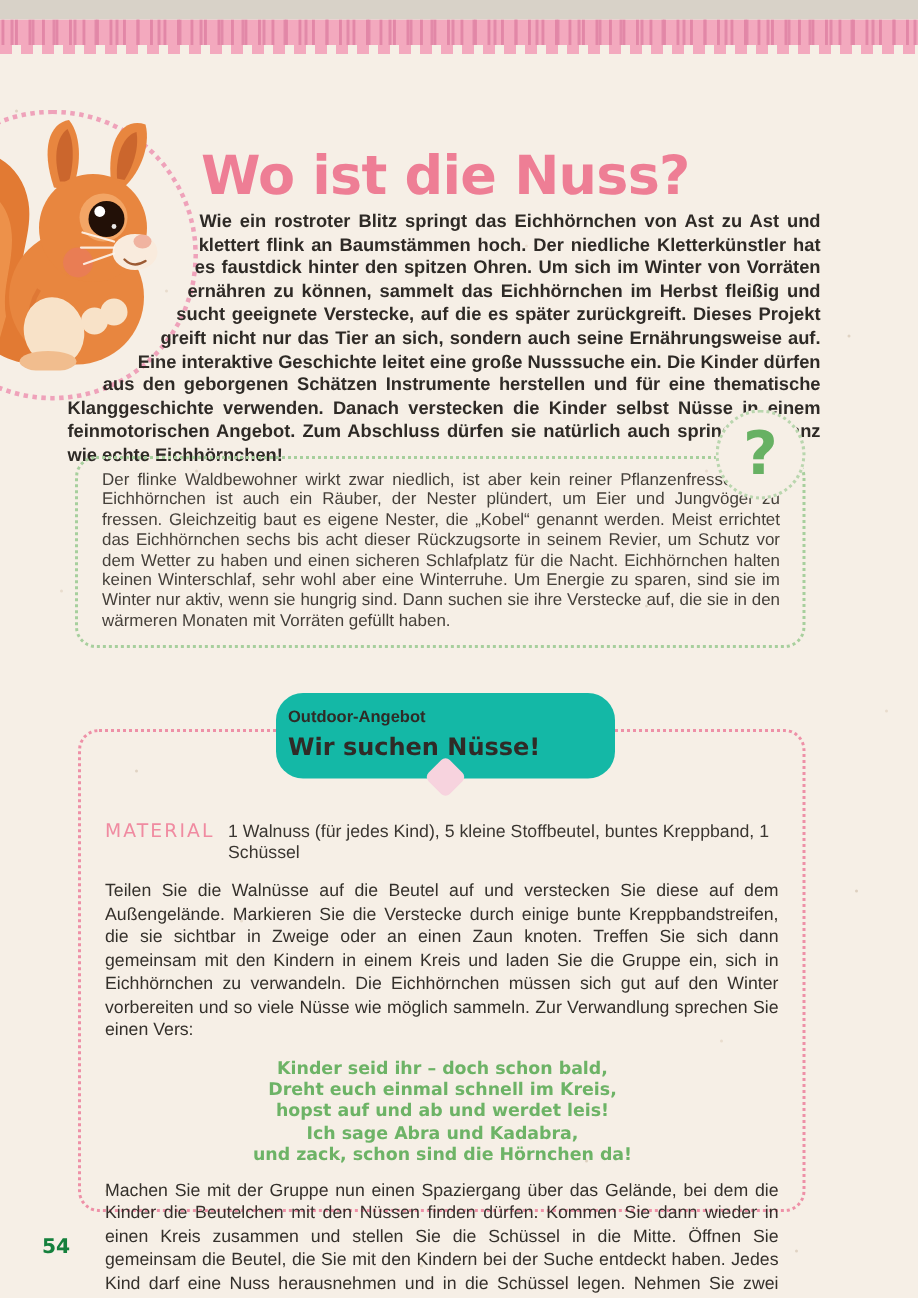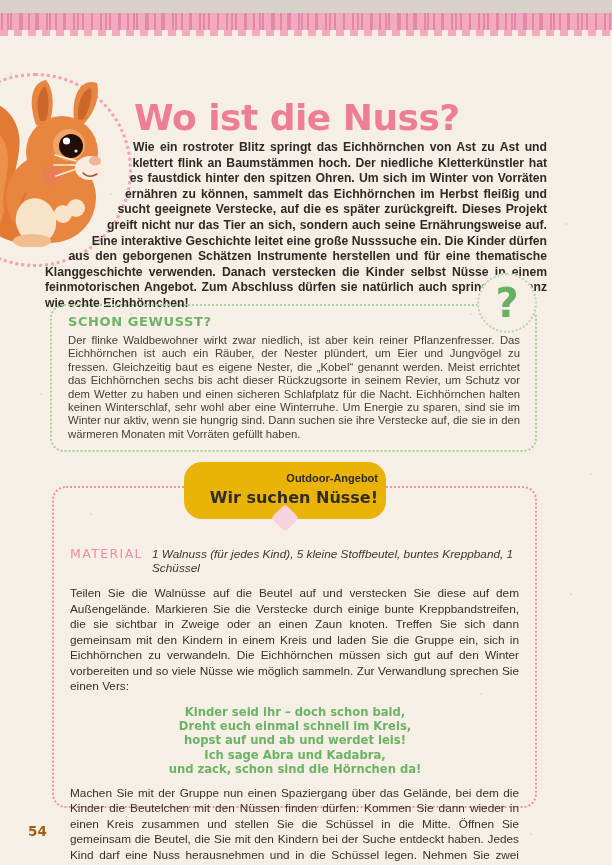--- a/index.html
+++ b/index.html
@@ -71,46 +71,46 @@
     display:flex;align-items:center;justify-content:center;
     font-family:"DejaVu Sans",sans-serif;font-weight:800;font-size:40px;color:#67b163;
   }
   
   .activity-box{
     position:absolute;left:52px;top:473px;width:485px;height:322px;box-sizing:border-box;
     border:2px dotted #ee90a7;border-radius:14px;
     padding:58px 14px 0 15px;
   }
   .bubble{
-    position:absolute;left:184px;top:449px;width:202px;box-sizing:border-box;
-    background:#eab308;border-radius:18px;padding:10px 8px 12px;text-align:right;z-index:2;
+    position:absolute;left:184px;top:449px;width:226px;box-sizing:border-box;
+    background:#14b8a6;border-radius:18px;padding:10px 8px 12px;text-align:left;z-index:2;
   }
   .bubble-tail{
     position:absolute;left:50%;top:100%;width:20px;height:20px;margin-left:-10px;margin-top:-11px;
     background:#f7d3de;transform:rotate(45deg);border-radius:4px;
   }
   .bubble-tag{font-size:11px;font-weight:bold;color:#2f2b27;}
   .bubble-title{font-family:"DejaVu Sans",sans-serif;font-size:16px;font-weight:800;color:#2f2b27;margin-top:4px;}
   .material-row{display:flex;align-items:baseline;gap:9px;margin:0 2px 11px 1px;}
   .material-label{
     font-family:"DejaVu Sans",sans-serif;font-weight:normal;
     color:#f08ba1;font-size:12.5px;letter-spacing:1.4px;white-space:nowrap;
   }
-  .material-items{font-size:11.8px;color:#3a3631;font-style:italic;}
+  .material-items{font-size:11.8px;color:#3a3631;}
   .body-para{
     font-size:11.8px;line-height:15.5px;text-align:justify;color:#34302b;margin:0 2px 9px 1px;
   }
   .verse{margin:10px 0 9px 0;text-align:center;}
   .verse-line{
     font-family:"DejaVu Sans",sans-serif;font-weight:bold;
     font-size:11.6px;line-height:14.4px;color:#6db366;
   }
   .page-number{
     position:absolute;left:28px;top:810px;
-    font-family:"DejaVu Sans",sans-serif;font-weight:bold;font-size:13.5px;color:#a16207;
+    font-family:"DejaVu Sans",sans-serif;font-weight:bold;font-size:13.5px;color:#15803d;
   }
 </style>
 </head>
 <body>
 
 <div class="page">
   <div class="paper-texture"></div>
 
   <div class="topbar"></div>
 
@@ -154,21 +154,20 @@
     <circle cx="106" cy="133" r="9" fill="#f8e2c8"></circle>
   </svg>
 
   <h1 class="page-title">Wo ist die Nuss?</h1>
 
   <div class="intro">
     <span class="intro-float"></span><span>Wie ein rostroter Blitz springt das Eichhörnchen von Ast zu Ast und klettert flink an Baumstämmen hoch. Der niedliche Kletterkünstler hat es faustdick hinter den spitzen Ohren. Um sich im Winter von Vorräten ernähren zu können, sammelt das Eichhörnchen im Herbst fleißig und sucht geeignete Verstecke, auf die es später zurückgreift. Dieses Projekt greift nicht nur das Tier an sich, sondern auch seine Ernährungsweise auf. Eine interaktive Geschichte leitet eine große Nusssuche ein. Die Kinder dürfen aus den geborgenen Schätzen Instrumente herstellen und für eine thematische Klanggeschichte verwenden. Danach verstecken die Kinder selbst Nüsse in einem feinmotorischen Angebot. Zum Abschluss dürfen sie natürlich auch springen – ganz wie echte Eichhörnchen!</span>
   </div>
 
   <div class="know-box">
-    <h2 class="know-heading">SCHON GEWUSST?</h2>
     <p class="know-body">Der flinke Waldbewohner wirkt zwar niedlich, ist aber kein reiner Pflanzenfresser. Das Eichhörnchen ist auch ein Räuber, der Nester plündert, um Eier und Jungvögel zu fressen. Gleichzeitig baut es eigene Nester, die „Kobel“ genannt werden. Meist errichtet das Eichhörnchen sechs bis acht dieser Rückzugsorte in seinem Revier, um Schutz vor dem Wetter zu haben und einen sicheren Schlafplatz für die Nacht. Eichhörnchen halten keinen Winterschlaf, sehr wohl aber eine Winterruhe. Um Energie zu sparen, sind sie im Winter nur aktiv, wenn sie hungrig sind. Dann suchen sie ihre Verstecke auf, die sie in den wärmeren Monaten mit Vorräten gefüllt haben.</p>
   </div>
   <div class="qmark">?</div>
 
   <div class="bubble">
     <div class="bubble-tail"></div>
     <div class="bubble-tag">Outdoor-Angebot</div>
     <div class="bubble-title">Wir suchen Nüsse!</div>
   </div>
 

